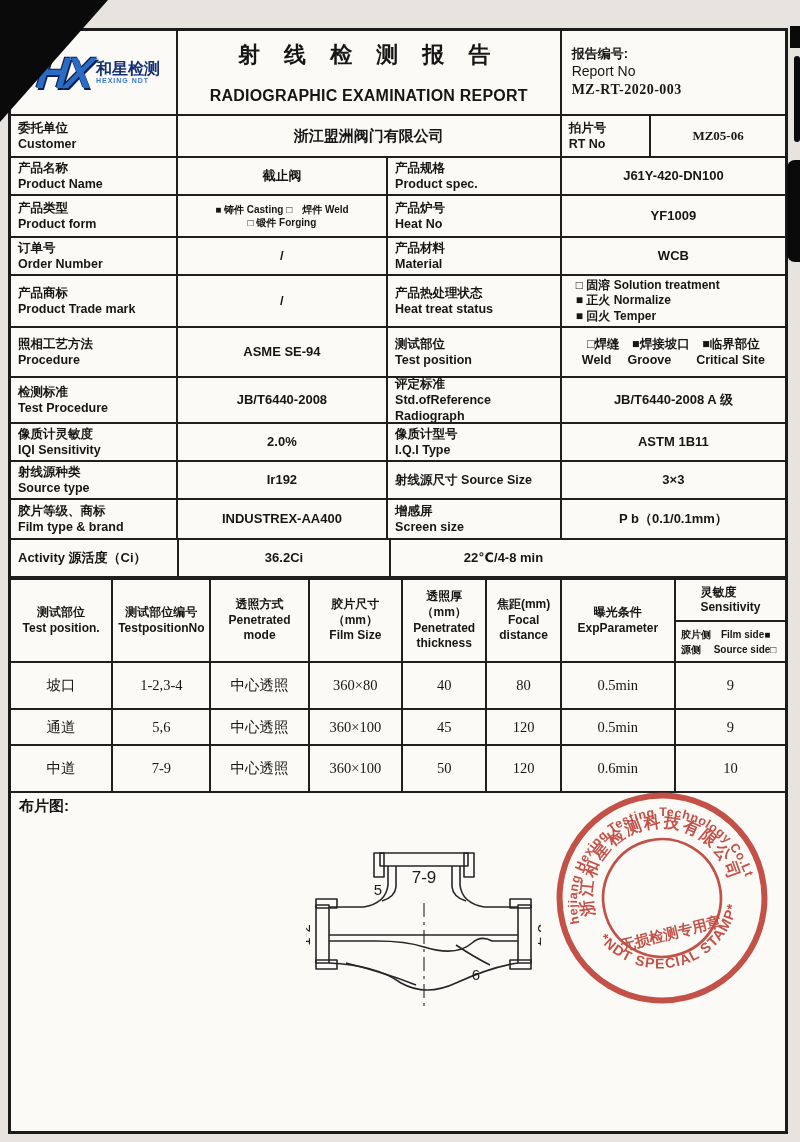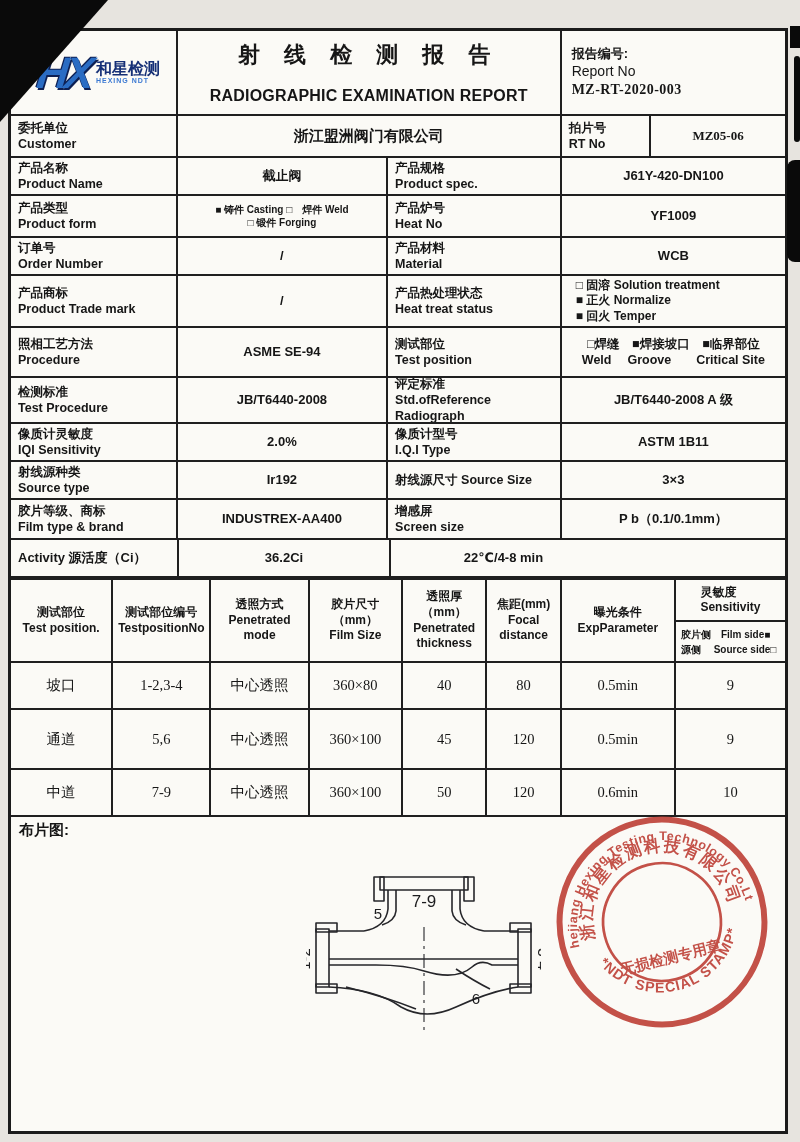--- a/index.html
+++ b/index.html
@@ -215,21 +215,21 @@
   <div class="row" style="height:47px">
     <div class="cell td" style="width:103px">坡口</div>
     <div class="cell td" style="width:99px">1-2,3-4</div>
     <div class="cell td" style="width:99px">中心透照</div>
     <div class="cell td" style="width:94px">360×80</div>
     <div class="cell td" style="width:85px">40</div>
     <div class="cell td" style="width:75px">80</div>
     <div class="cell td" style="width:115px">0.5min</div>
     <div class="cell td" style="width:110px">9</div>
   </div>
-  <div class="row" style="height:60px">
+  <div class="row" style="height:36px">
     <div class="cell td" style="width:103px">通道</div>
     <div class="cell td" style="width:99px">5,6</div>
     <div class="cell td" style="width:99px">中心透照</div>
     <div class="cell td" style="width:94px">360×100</div>
     <div class="cell td" style="width:85px">45</div>
     <div class="cell td" style="width:75px">120</div>
     <div class="cell td" style="width:115px">0.5min</div>
     <div class="cell td" style="width:110px">9</div>
   </div>
   <div class="row" style="height:47px">

